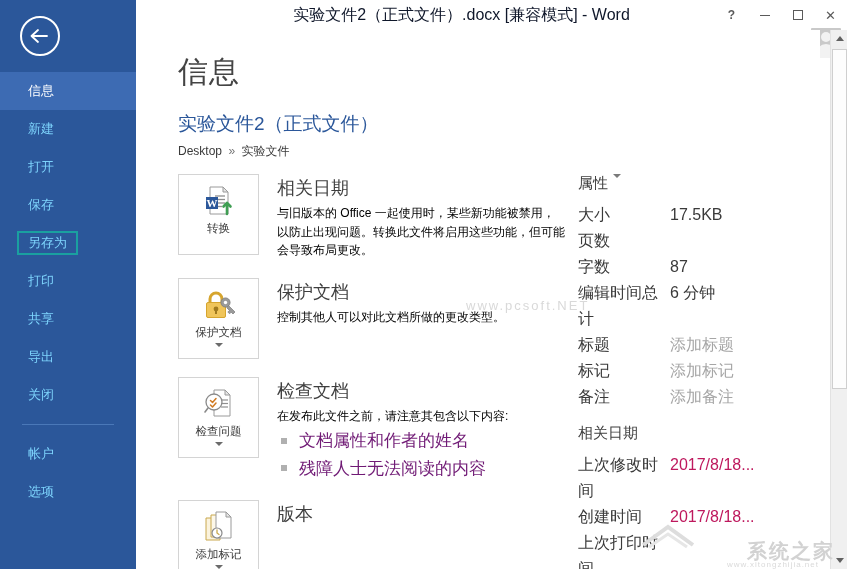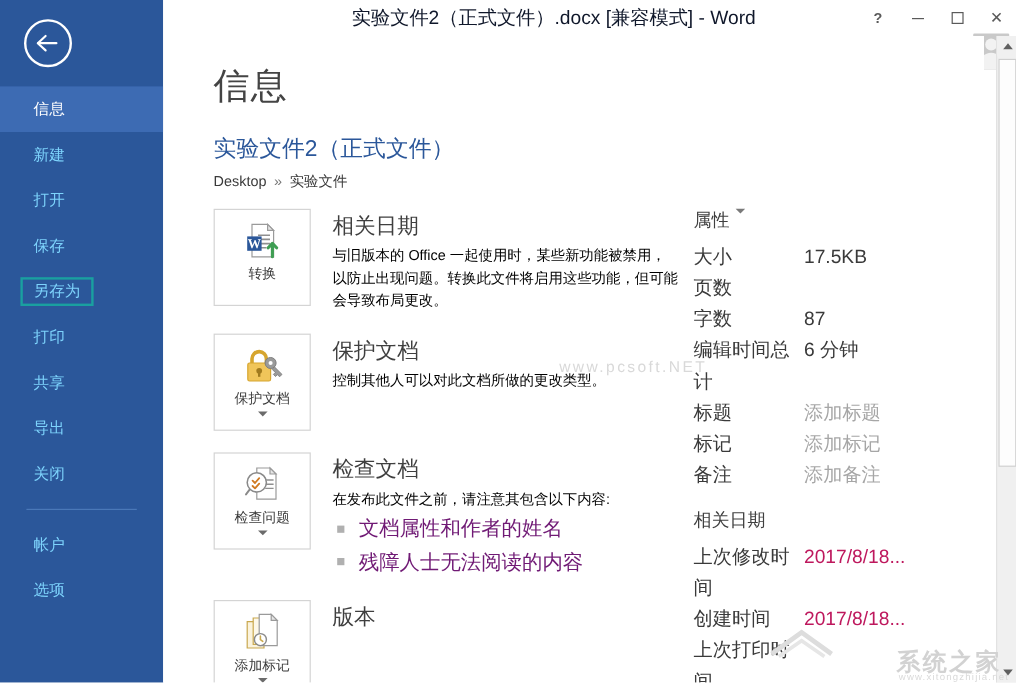--- a/index.html
+++ b/index.html
@@ -218,21 +218,21 @@
   .wm {
     position: absolute; pointer-events: none; user-select: none;
     color: #d9d9d9; font-size: 13px; white-space: nowrap;
   }
   .wm-top { left: 330px; top: 268px; letter-spacing: 2px; }
   .wm-br {
     right: 12px; bottom: 4px;
     font-size: 20px; color: #d2d2d2; font-weight: bold; letter-spacing: 2px;
   }
   .wm-br-sub {
-    position: absolute; right: 6px; bottom: 0px;
+    position: absolute; right: 28px; bottom: 0px;
     font-size: 8px; color: #dadada; letter-spacing: 1px;
   }
   .wm-home {
     position: absolute; right: 150px; bottom: 6px;
     width: 58px; height: 40px; pointer-events: none;
   }
 </style>
 </head>
 <body>
 

